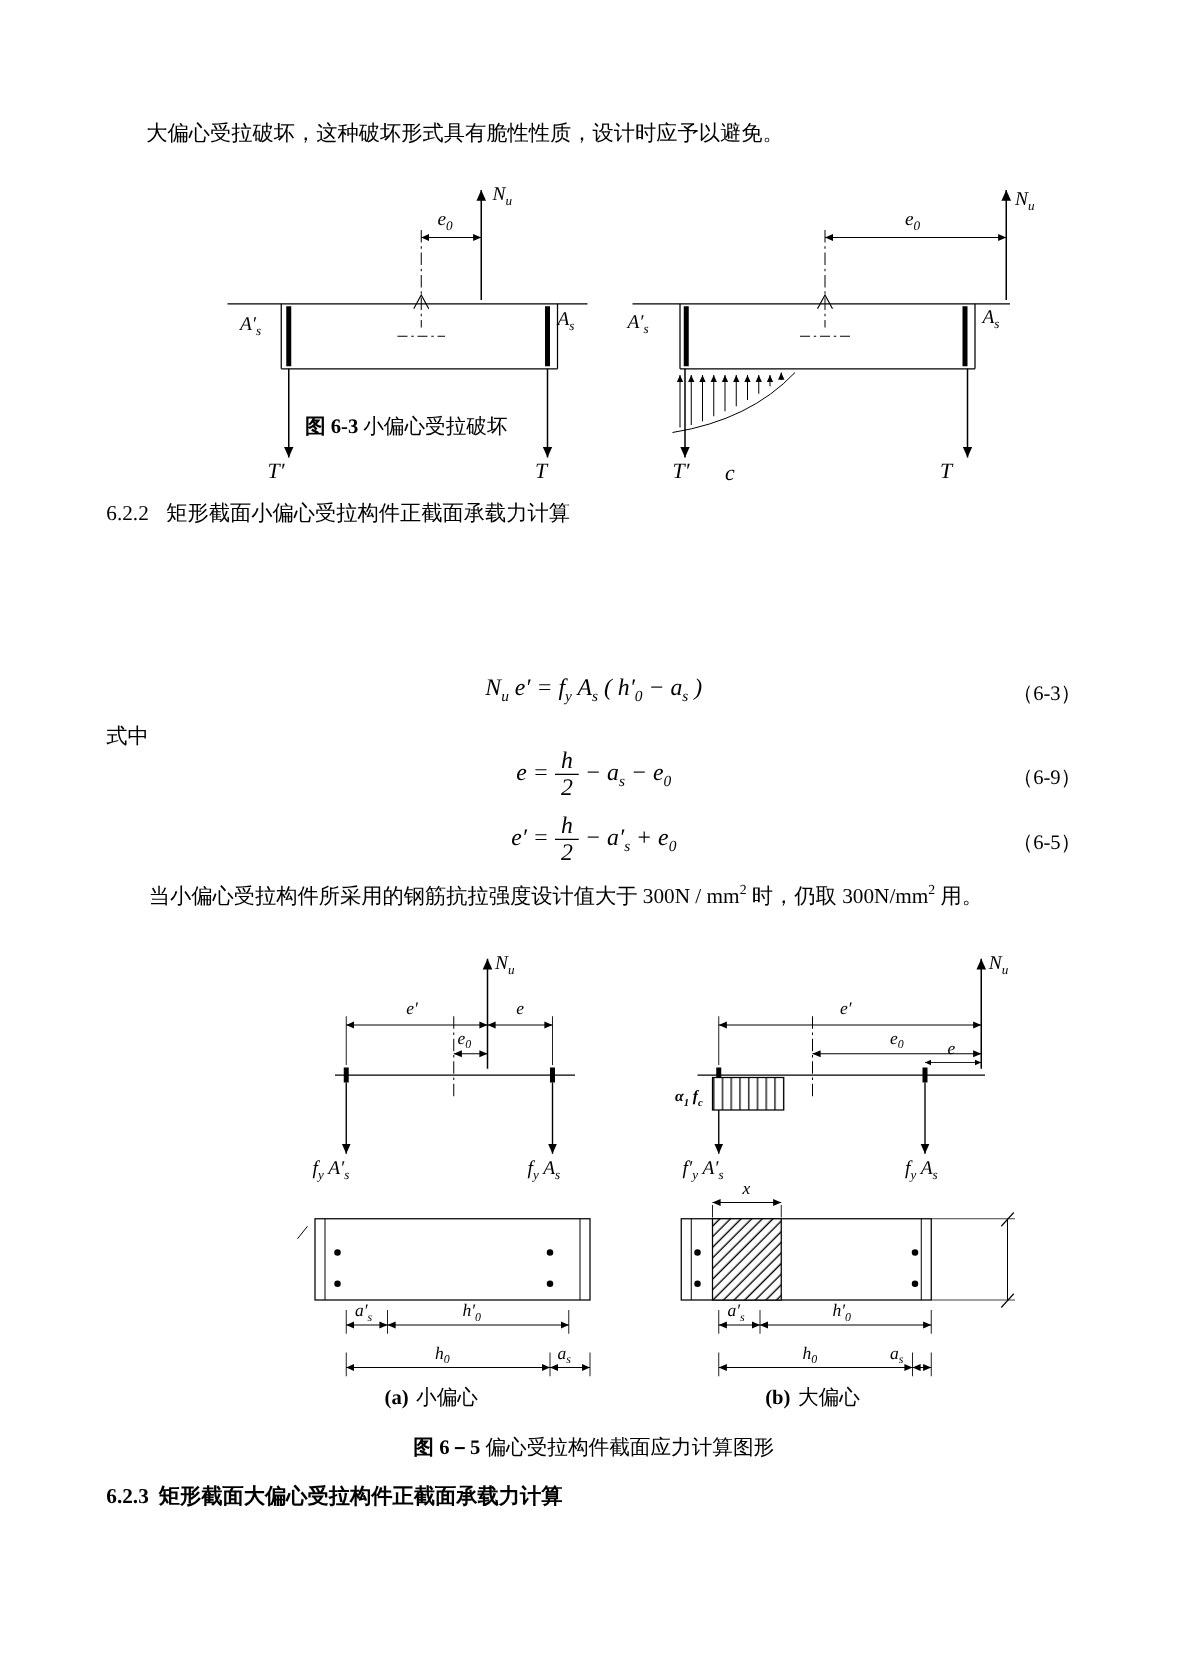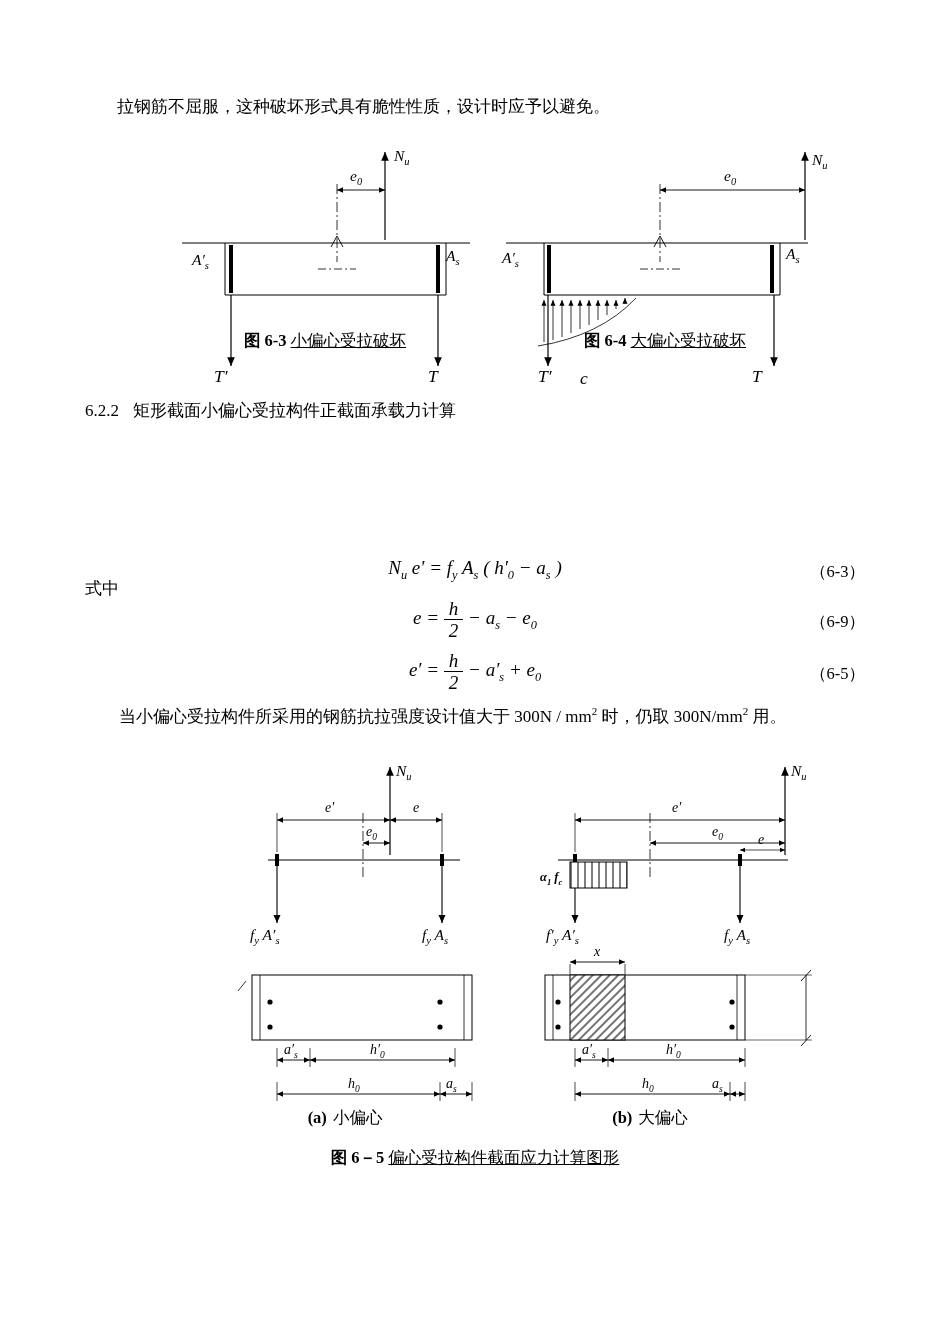--- a/index.html
+++ b/index.html
@@ -10,38 +10,38 @@
   .body-text{font-size:17px;line-height:1.72;}
   .indent{text-indent:2em;}
   .bold{font-weight:bold;}
   .fig{position:absolute;}
   .ml{position:absolute;font-size:15.5px;font-style:italic;white-space:nowrap;line-height:1;}
   .ml sub{font-size:68%;}
   .ml.big{font-size:17.5px;}
   .ml.dim{font-size:14px;}
   .ml.tiny{font-size:12.5px;font-weight:bold;}
   .fig-caption{position:absolute;text-align:center;font-size:16.5px;white-space:nowrap;}
-  .cap-gap{margin-left:4px;text-decoration:underline;}
+  .cap-gap{margin-left:4px;}
   .subcap-gap{margin-left:6px;}
   .eq-row{position:absolute;left:85px;width:780px;text-align:center;font-size:19px;line-height:1.2;}
   .eq-body span{font-style:italic;}
   .eq-body sub{font-size:65%;font-style:italic;}
   .eq-num{position:absolute;right:0;top:50%;transform:translateY(-50%);font-size:16.5px;font-style:normal;}
   .frac{display:inline-block;vertical-align:middle;text-align:center;line-height:1.12;font-style:italic;}
   .frac .fnum{display:block;border-bottom:1.3px solid #000;padding:0 5px;}
   .frac .fden{display:block;}
   sup{font-size:65%;}
   svg{display:block;}
 </style>
 </head>
 <body>
 
 <div class="page">
 
-  <div class="body-text abs" style="left:117px;top:92px;width:760px">拉钢筋不屈服，这种破坏形式具有脆性性质，设计时应予以避免。</div>
+  <div class="body-text abs" style="left:117px;top:92px;width:760px">大偏心受拉破坏，这种破坏形式具有脆性性质，设计时应予以避免。</div>
 
   <div class="fig" style="left:170px;top:140px;width:310px;height:250px">
     <svg width="310" height="250" viewBox="0 0 310 250">
       <defs>
         <marker id="arr" viewBox="0 0 10 10" refX="9" refY="5" markerWidth="8" markerHeight="8" orient="auto-start-reverse">
           <path d="M0,1 L9,5 L0,9 z" fill="#000"></path>
         </marker>
         <pattern id="hatch" width="6" height="6" patternUnits="userSpaceOnUse" patternTransform="rotate(45)">
           <rect width="6" height="6" fill="#fff"></rect>
           <line x1="1" y1="0" x2="1" y2="6" stroke="#000" stroke-width="1.1"></line>
@@ -129,31 +129,28 @@
         </g>
       </g>
     </svg>
     <div class="ml" style="left:312px;top:12px"><span>N</span><sub>u</sub></div>
     <div class="ml" style="left:224px;top:28px"><span>e</span><sub>0</sub></div>
     <div class="ml" style="left:2px;top:110px"><span>A′</span><sub>s</sub></div>
     <div class="ml" style="left:286px;top:106px"><span>A</span><sub>s</sub></div>
     <div class="ml big" style="left:38px;top:228px"><span>T′</span></div>
     <div class="ml big" style="left:80px;top:230px"><span>c</span></div>
     <div class="ml big" style="left:252px;top:228px"><span>T</span></div>
-    <div class="fig-caption" style="left:0;top:190px;width:330px">
-      <b>图 6-4</b><span class="cap-gap">大偏心受拉破坏</span>
-    </div>
   </div>
 
   <div class="body-text abs" style="left:85px;top:396px">
     <span>6.2.2</span><span style="margin-left:14px">矩形截面小偏心受拉构件正截面承载力计算</span>
   </div>
 
 
-  <div class="eq-row" style="top:557px;height:30px">
+  <div class="eq-row" style="top:540px;height:30px">
     <span class="eq-body"><span>N</span><sub>u</sub><span> e′ = f</span><sub>y</sub><span> A</span><sub>s</sub><span> ( h′</span><sub>0</sub><span> − a</span><sub>s</sub><span> )</span></span>
     <span class="eq-num">（6-3）</span>
   </div>
 
   <div class="body-text abs" style="left:85px;top:574px">式中</div>
 
   <div class="eq-row" style="top:598px;height:48px">
     <span class="eq-body"><span>e = </span><span class="frac"><span class="fnum">h</span><span class="fden">2</span></span><span> − a</span><sub>s</sub><span> − e</span><sub>0</sub></span>
     <span class="eq-num">（6-9）</span>
   </div>
@@ -301,15 +298,18 @@
     <div class="ml dim" style="left:172px;top:322px"><span>a</span><sub>s</sub></div>
     <div class="fig-caption" style="left:20px;top:352px;width:180px">
       <b>(b)</b><span class="subcap-gap">大偏心</span>
     </div>
   </div>
 
   <div class="fig-caption" style="left:85px;top:1147px;width:780px">
     <b>图 6－5</b><span class="cap-gap">偏心受拉构件截面应力计算图形</span>
   </div>
 
+  <div class="body-text abs bold" style="left:85px;top:1182px">
+    <span>6.2.3</span><span style="margin-left:8px">矩形截面大偏心受拉构件正截面承载力计算</span>
+  </div>
 
 
 </div>
 
 </body></html>

